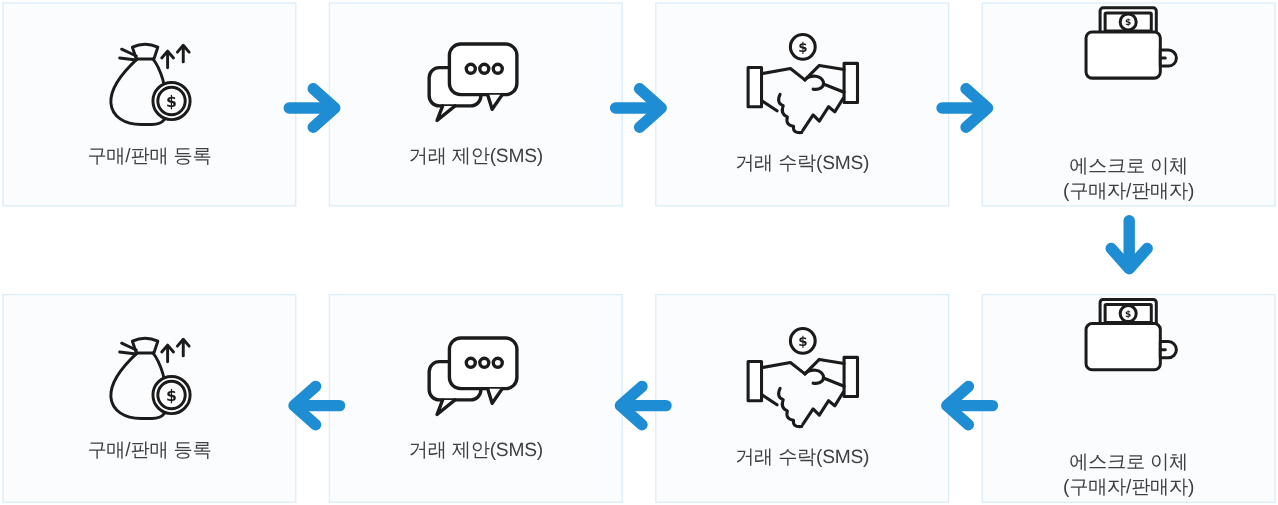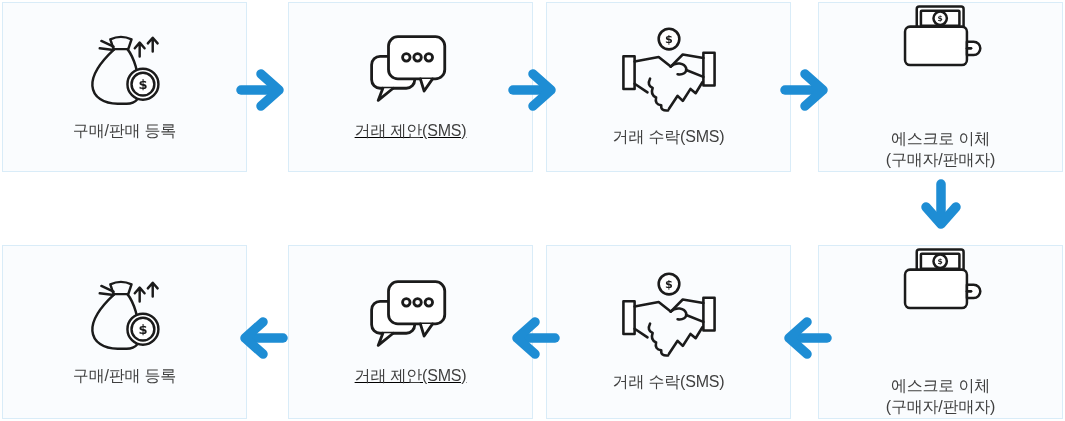--- a/index.html
+++ b/index.html
@@ -9,21 +9,21 @@
   }
   .box{
     position:absolute;width:245px;box-sizing:border-box;
     background:var(--box-bg,#fafcfe);
     border:1px solid var(--box-border,#d9ecf8);
     display:flex;flex-direction:column;align-items:center;justify-content:center;
     gap:13px;
   }
   .row-top{top:2px;height:170px;}
   .row-bottom{top:245px;height:174px;}
-  .col-1{left:2px;} .col-2{left:288px;text-decoration:underline;} .col-3{left:546px;} .col-4{left:818px;justify-content:space-between;}
+  .col-1{left:2px;} .col-2{left:274px;} .col-3{left:546px;} .col-4{left:818px;justify-content:space-between;}
   .icon-wrap{display:flex;align-items:center;justify-content:center;}
   .ic{display:block;}
   .ic-bag{width:90px;height:75px;}
   .ic-chat{width:94px;height:75px;}
   .ic-hand{width:100px;height:86px;}
   .ic-wallet{width:92px;height:69px;}
   .label{
     text-align:center;font-size:16px;line-height:1.35;
     color:var(--label-color,#3f3f3f);letter-spacing:-0.2px;
   }

